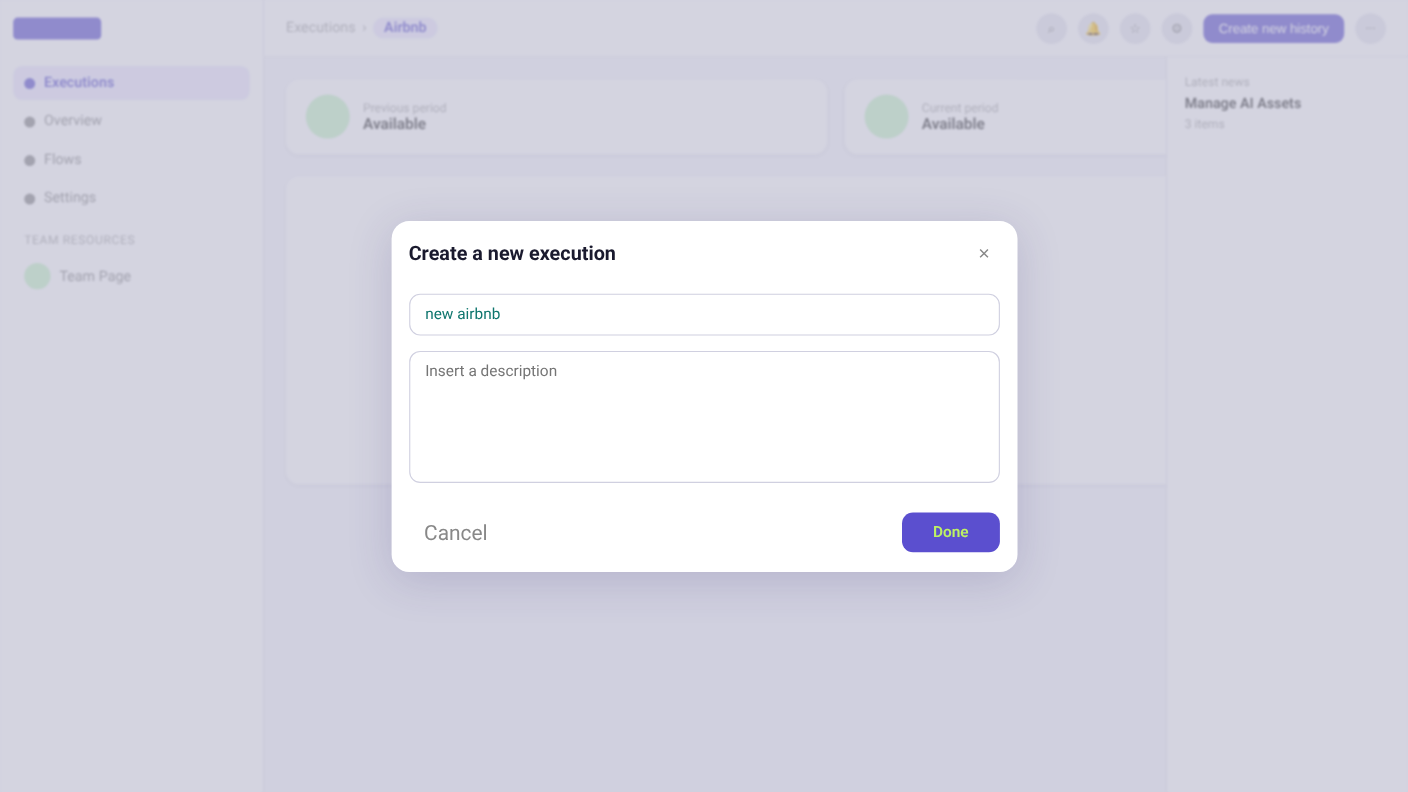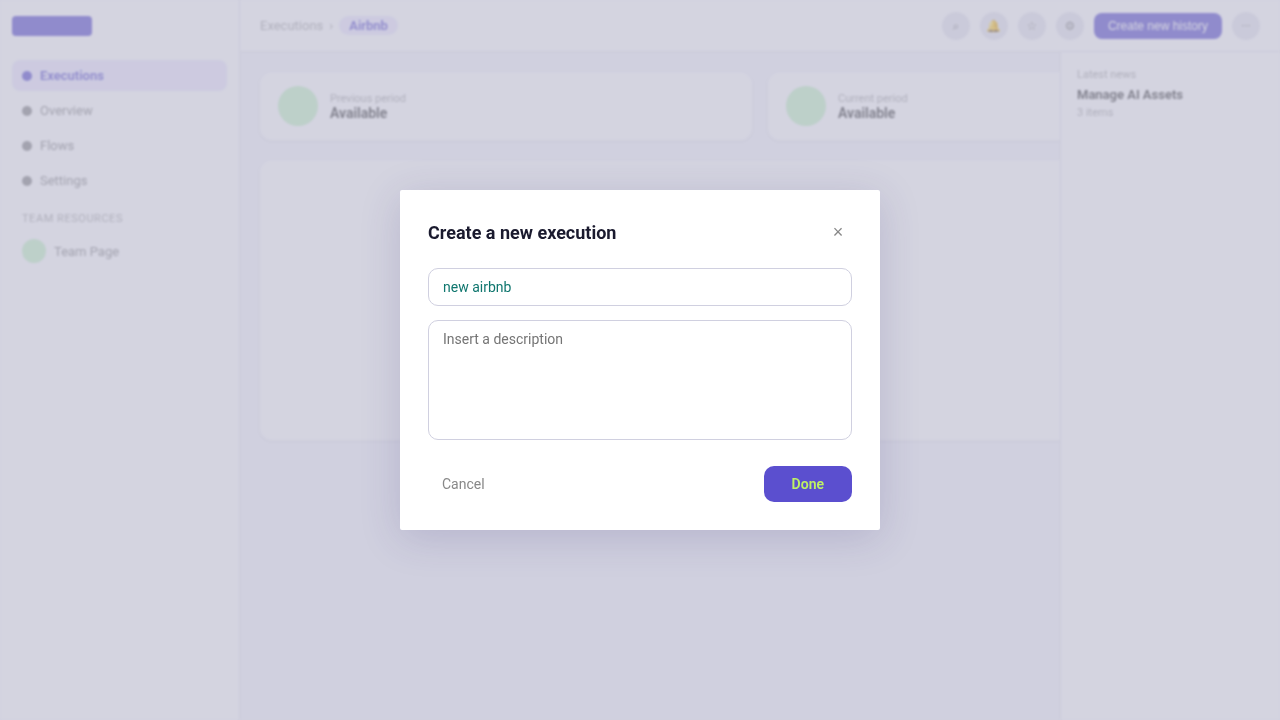--- a/index.html
+++ b/index.html
@@ -196,23 +196,23 @@
       background: rgba(100, 100, 140, 0.25);
       display: flex;
       align-items: center;
       justify-content: center;
       z-index: 10;
     }
 
     
     .modal {
       background: #fff;
-      border-radius: 2px;
-      width: 480px;
-      padding: 28px;
+      border-radius: 16px;
+      width: 569px;
+      padding: 16px;
       box-shadow: 0 8px 40px rgba(60, 50, 120, 0.18);
       position: relative;
       z-index: 20;
     }
 
     .modal-header {
       display: flex;
       align-items: center;
       justify-content: space-between;
       margin-bottom: 22px;
@@ -264,21 +264,21 @@
     .modal-footer {
       display: flex;
       align-items: center;
       justify-content: space-between;
     }
 
     .btn-cancel {
       background: none;
       border: none;
       color: #888;
-      font-size: 14px;
+      font-size: 19px;
       cursor: pointer;
       padding: 8px 14px;
       border-radius: 8px;
       font-family: inherit;
     }
 
     .btn-done {
       background: #5b4fcf;
       color: #bef264;
       border: none;

